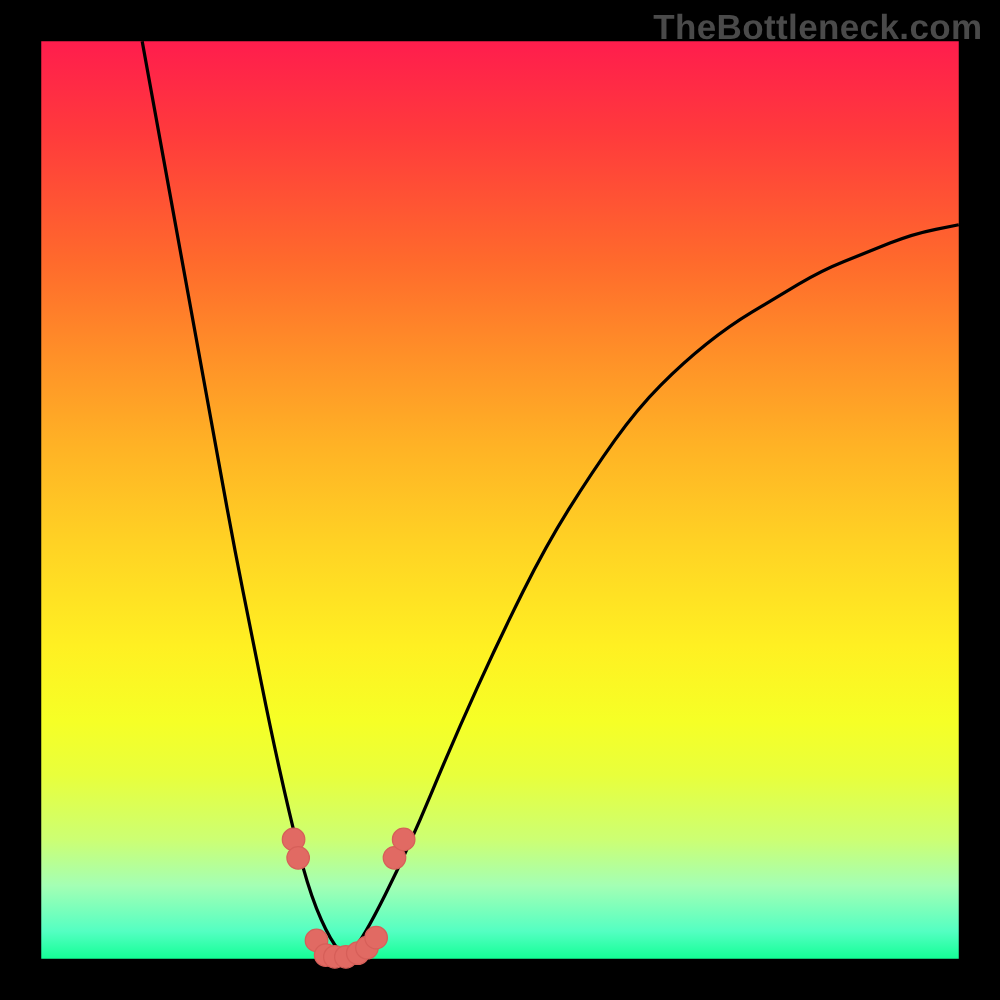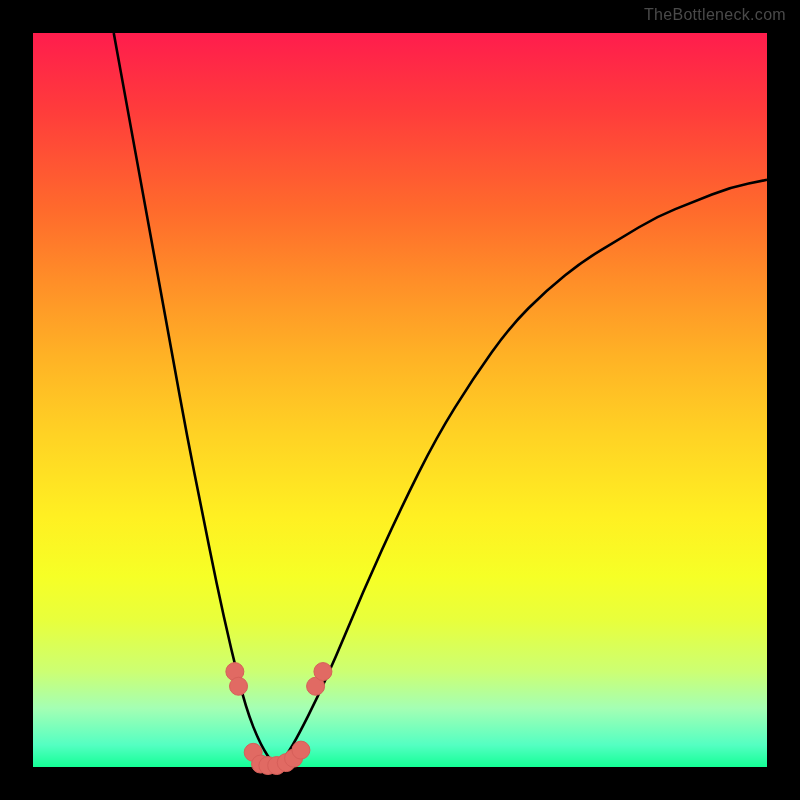--- a/index.html
+++ b/index.html
@@ -38,22 +38,22 @@
       #ccff73 87%,
       #a4ffb4 92%,
       #54ffc2 97%,
       #14ff96 100%);
   }
   .watermark {
     position: absolute;
     top: 6px;
     right: 14px;
     color: #4a4a4a;
-    font-size: 16px;
-    font-weight: 400;
+    font-size: 28px;
+    font-weight: 700;
     letter-spacing: 0.3px;
     user-select: none;
   }
   svg.curve {
     position: absolute;
     left: 0;
     top: 0;
     width: 734px;
     height: 734px;
     overflow: visible;

